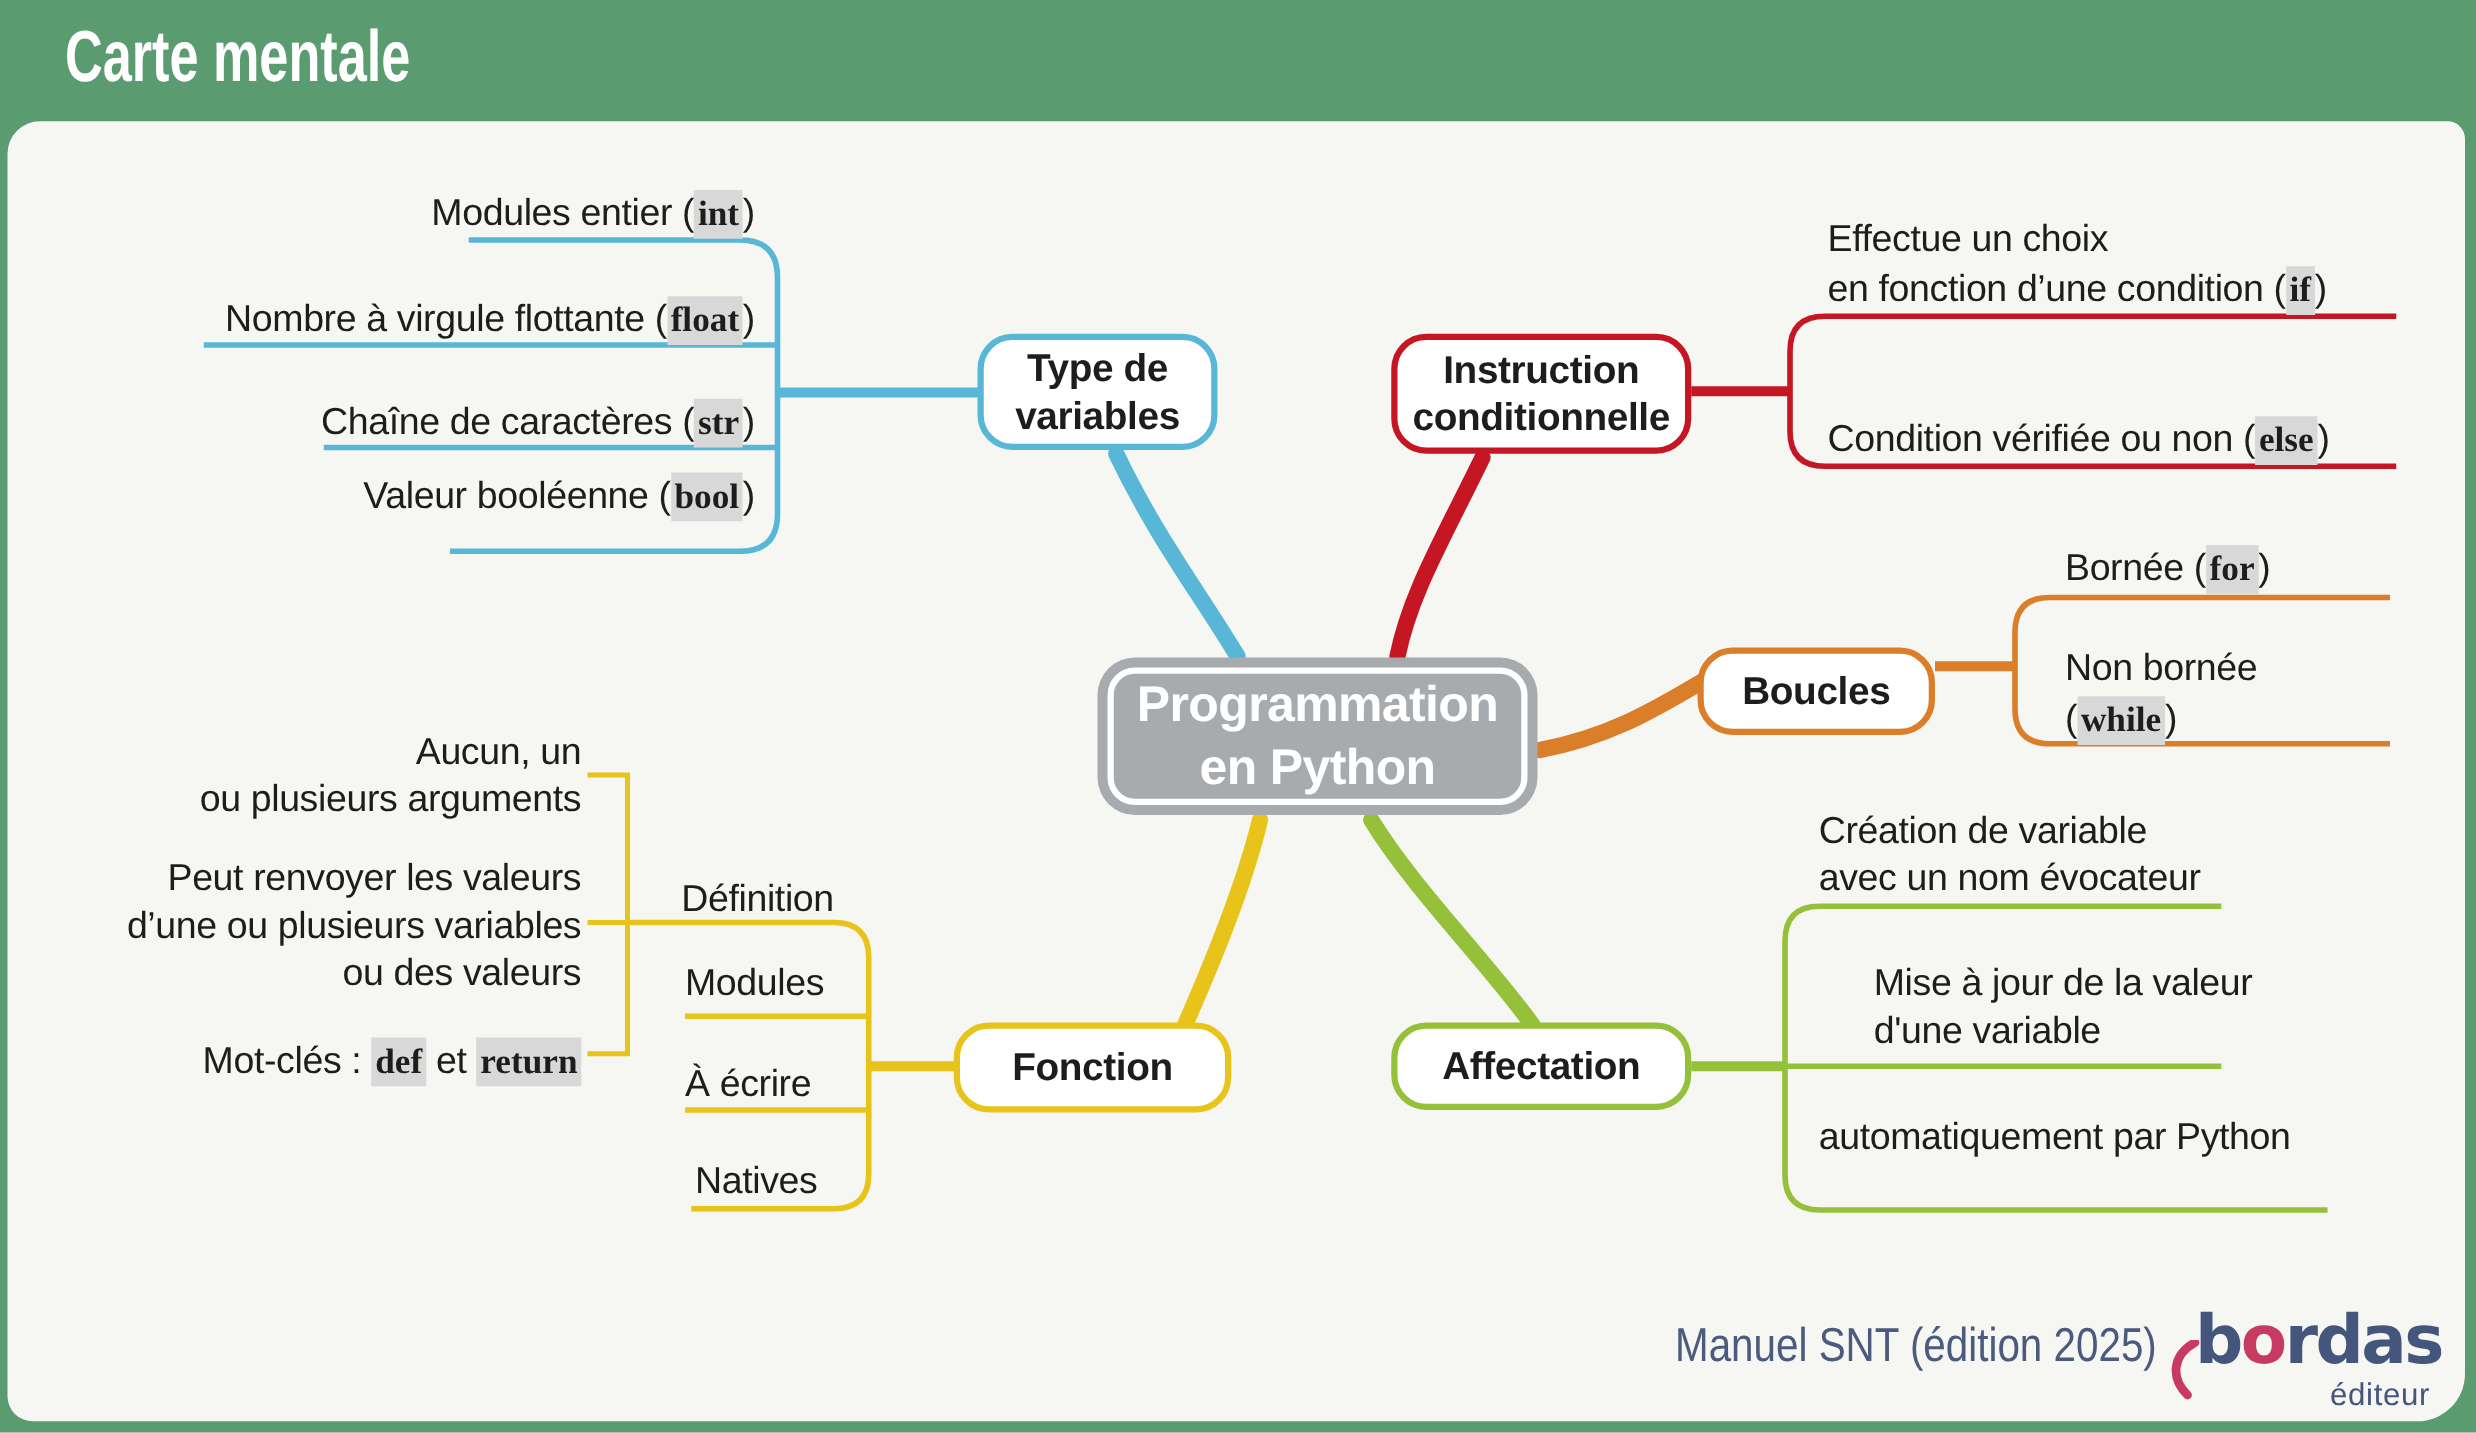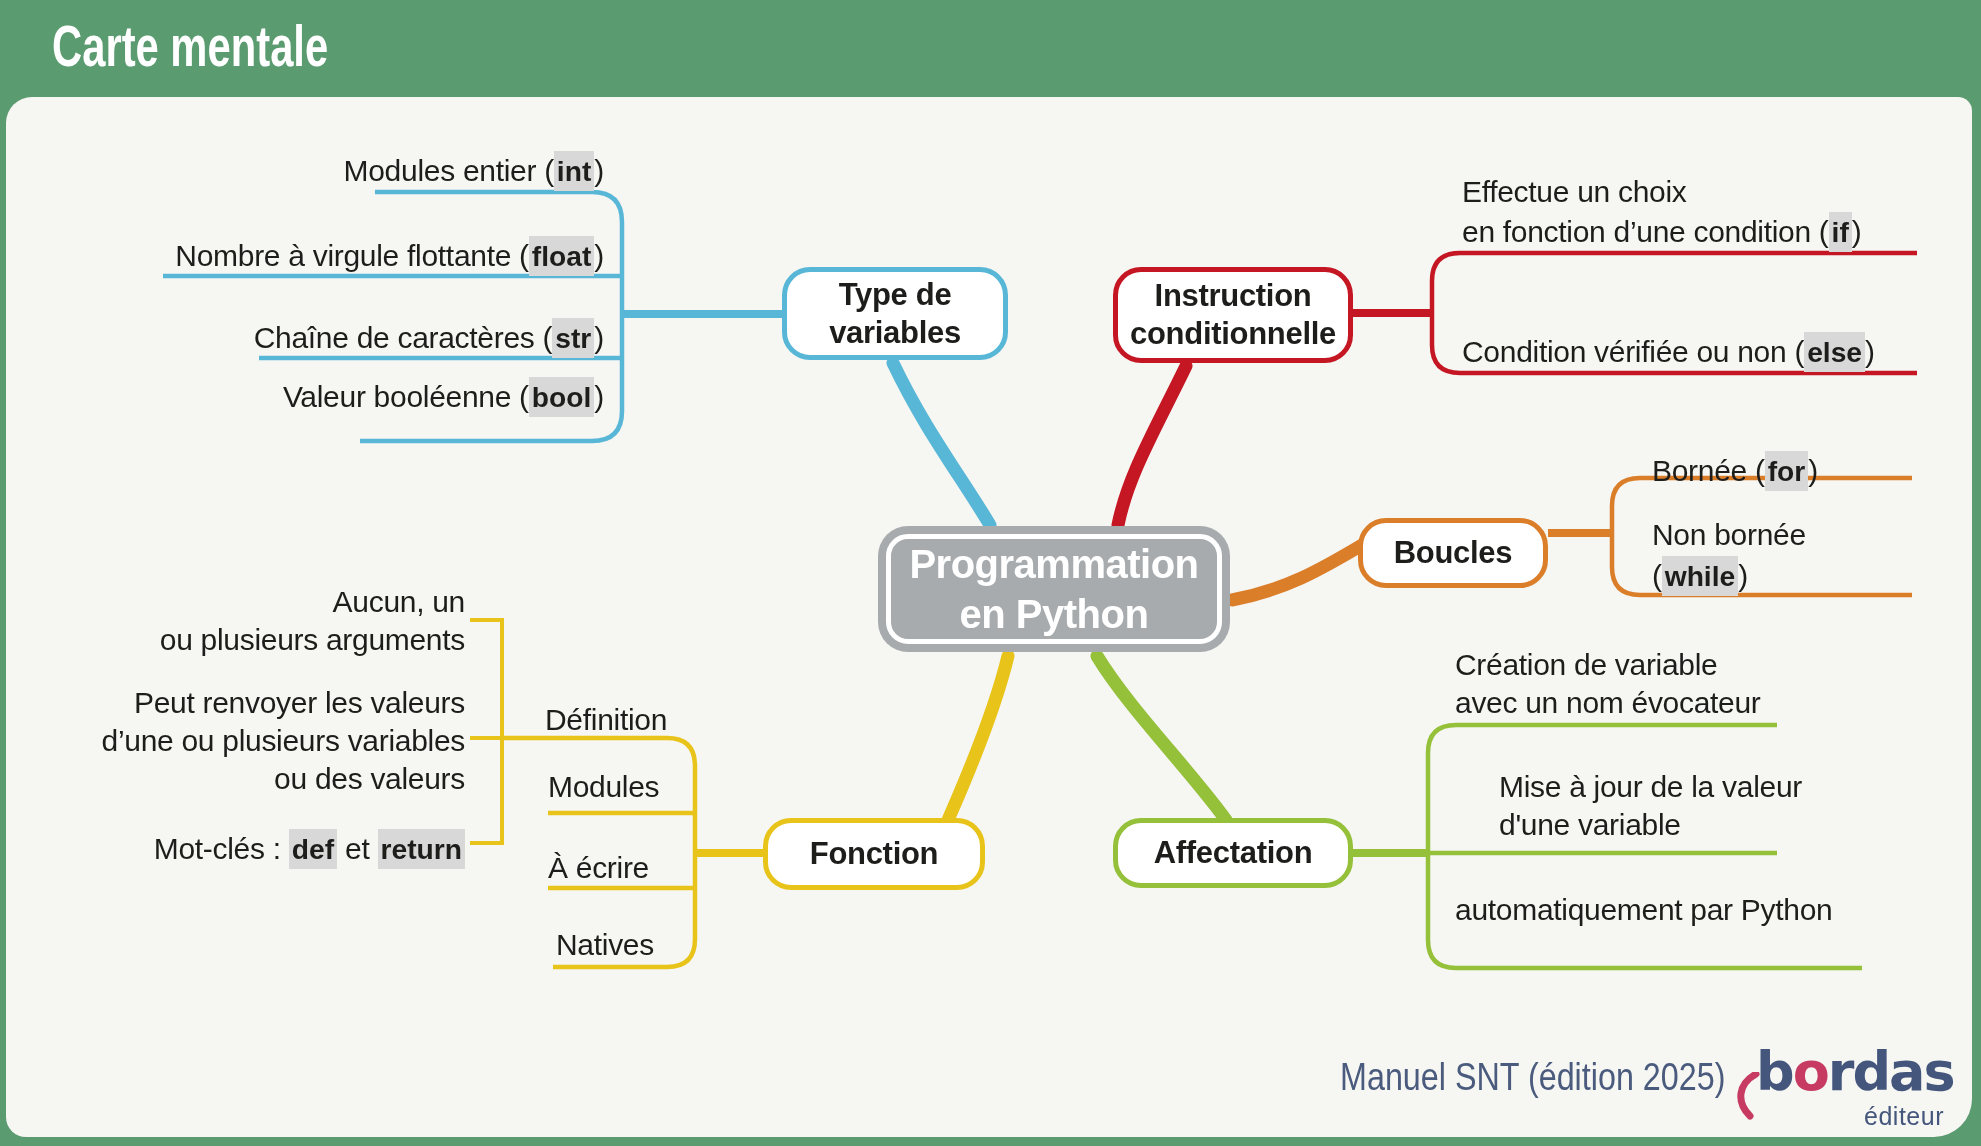--- a/index.html
+++ b/index.html
@@ -55,21 +55,21 @@
 
   .leaf {
     position:absolute; font-size:30px; line-height:38px;
     letter-spacing:-0.3px; white-space:nowrap;
   }
   .leaf.ral { text-align:right; }
   .lh40 .tline { line-height:40px; }
   .lh41 .tline { line-height:41px; }
   .lh36 .tline { line-height:36px; }
   .code {
-    font-family:Liberation Sans, sans-serif;
+    font-family:Liberation Serif, serif;
     font-weight:bold; background:var(--code_bg); padding:4px 3px;
     font-size:0.94em; letter-spacing:0;
   }
 
   .footer-caption {
     position:absolute; right:256px; top:1056px;
     font-size:38px; color:var(--footer_text);
     transform:scaleX(.85); transform-origin:right center; white-space:nowrap;
   }
   .logo { position:absolute; left:1736px; top:1040px; width:210px; height:92px; }
@@ -124,21 +124,21 @@
   <path class="bracket subbracket" style="stroke:var(--func)" d="M 470 738 H 502"></path>
 </svg>
 
 <div class="center-outer">
   <div class="center-inner">
       <div class="tline"><span>Programmation</span></div>
       <div class="tline"><span>en Python</span></div>
     </div>
 </div>
 
-<div class="node node-types" style="left:782px; top:267px; width:226px; height:93px;justify-content:center;">
+<div class="node node-types" style="left:782px; top:267px; width:192px; height:93px;justify-content:center;">
     <div class="tline"><span>Type de</span></div>
     <div class="tline"><span>variables</span></div>
   </div>
 <div class="node node-cond" style="left:1113px; top:267px; width:240px; height:96px;">
     <div class="tline"><span>Instruction</span></div>
     <div class="tline"><span>conditionnelle</span></div>
   </div>
 <div class="node node-loops" style="left:1358px; top:518px; width:190px; height:70px;">
     <div class="tline"><span>Boucles</span></div>
   </div>
@@ -163,21 +163,21 @@
   </div>
 
 <div class="leaf lh40" style="left:1462px; top:172px;">
     <div class="tline"><span>Effectue un choix</span></div>
     <div class="tline"><span>en fonction d’une condition (</span><span class="code">if</span><span>)</span></div>
   </div>
 <div class="leaf" style="left:1462px; top:333px;">
     <div class="tline"><span>Condition vérifiée ou non (</span><span class="code">else</span><span>)</span></div>
   </div>
 
-<div class="leaf" style="left:1652px; top:436px;margin-top:16px;">
+<div class="leaf" style="left:1652px; top:436px;">
     <div class="tline"><span>Bornée (</span><span class="code">for</span><span>)</span></div>
   </div>
 <div class="leaf lh41" style="left:1652px; top:514px;">
     <div class="tline"><span>Non bornée</span></div>
     <div class="tline"><span>(</span><span class="code">while</span><span>)</span></div>
   </div>
 
 <div class="leaf" style="left:1455px; top:646px;">
     <div class="tline"><span>Création de variable</span></div>
     <div class="tline"><span>avec un nom évocateur</span></div>

